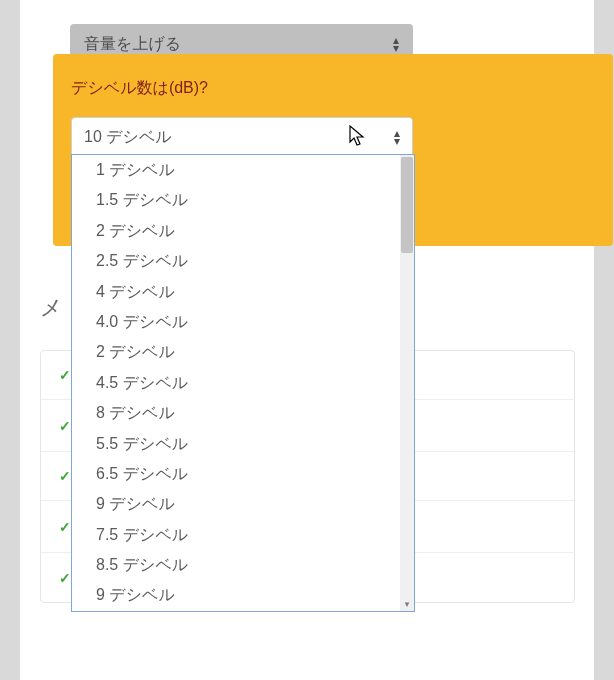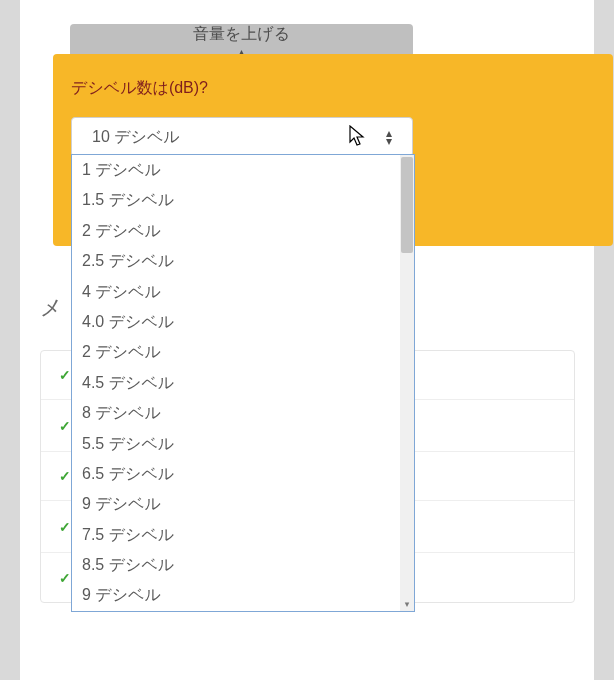--- a/index.html
+++ b/index.html
@@ -61,21 +61,20 @@
     width: 343px;
     height: 40px;
     background: #bfbfbf;
     border-radius: 4px;
     display: flex;
     align-items: center;
     padding: 0 14px;
     color: #4d4d4d;
     font-size: 16px;
     justify-content: space-between;
-    flex-direction: column;
   }
   .sort-icon {
     font-size: 12px;
     line-height: 8px;
     color: #4d4d4d;
     display: flex;
     flex-direction: column;
     align-items: center;
   }
 
@@ -98,21 +97,21 @@
 
   .combo {
     margin-left: 18px;
     width: 342px;
     height: 40px;
     background: #ffffff;
     border: 1px solid #cfcfcf;
     border-radius: 4px;
     display: flex;
     align-items: center;
-    padding: 0 20px;
+    padding: 0 12px;
     justify-content: space-between;
     color: #5a5a5a;
     font-size: 16px;
   }
 
   .dropdown {
     position: absolute;
     left: 51px;
     top: 154px;
     width: 344px;
@@ -121,21 +120,21 @@
     z-index: 20;
   }
   .dropdown-inner {
     max-height: 510px;
     overflow: hidden;
     position: relative;
   }
   .option {
     font-size: 16px;
     color: #5a5a5a;
-    padding: 4px 10px;
+    padding: 4px 24px;
     line-height: 1.4;
     white-space: nowrap;
   }
 
   .scrollbar-track {
     position: absolute;
     right: 0;
     top: 0;
     width: 14px;
     height: 100%;

